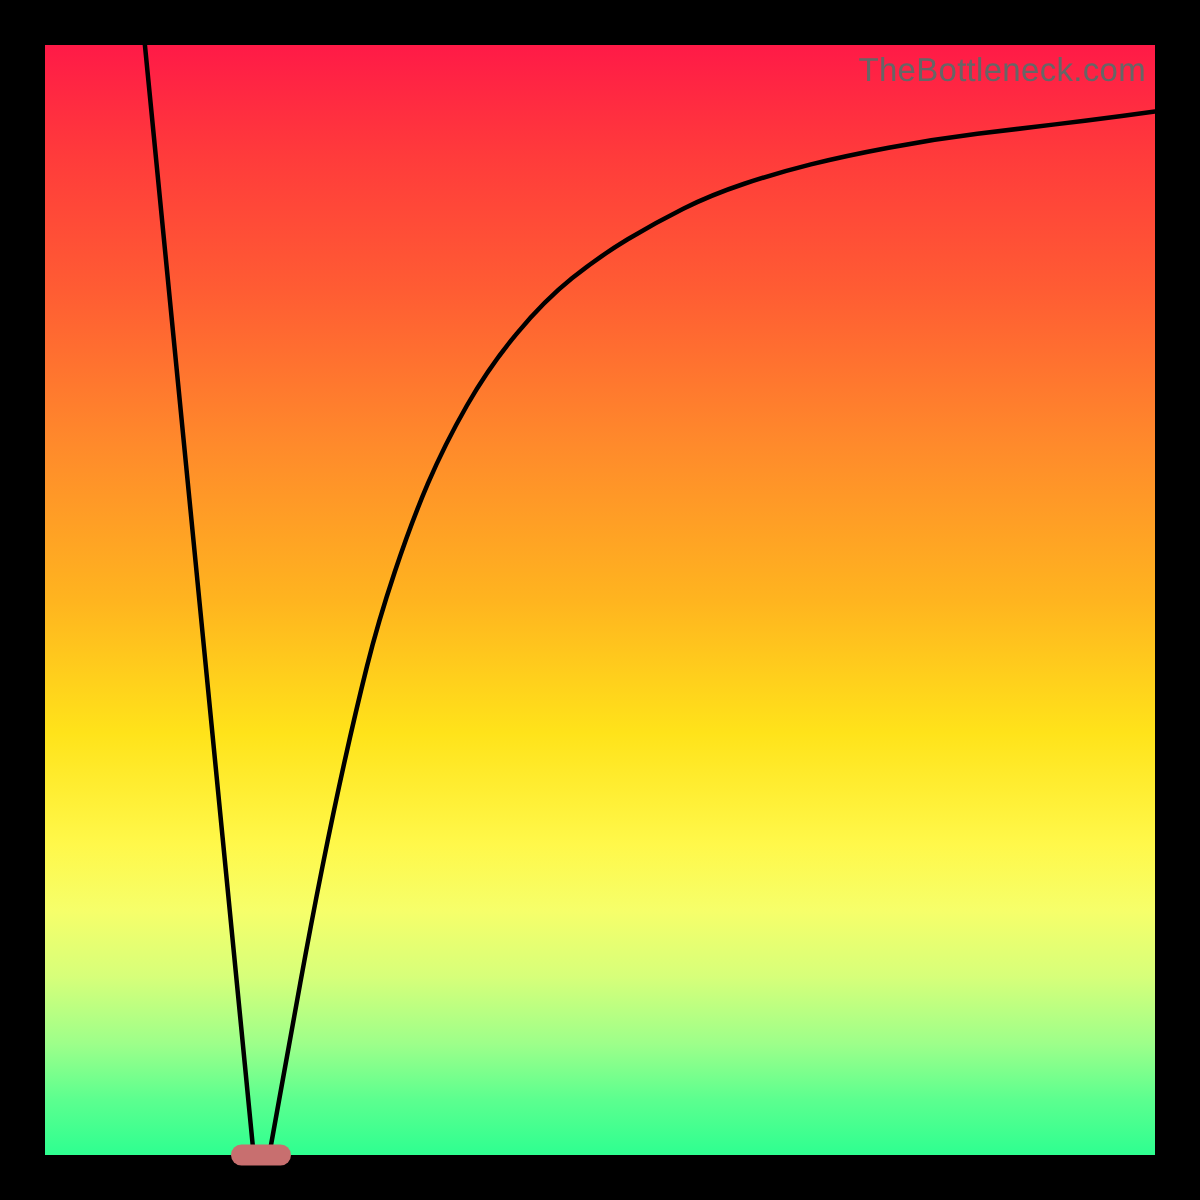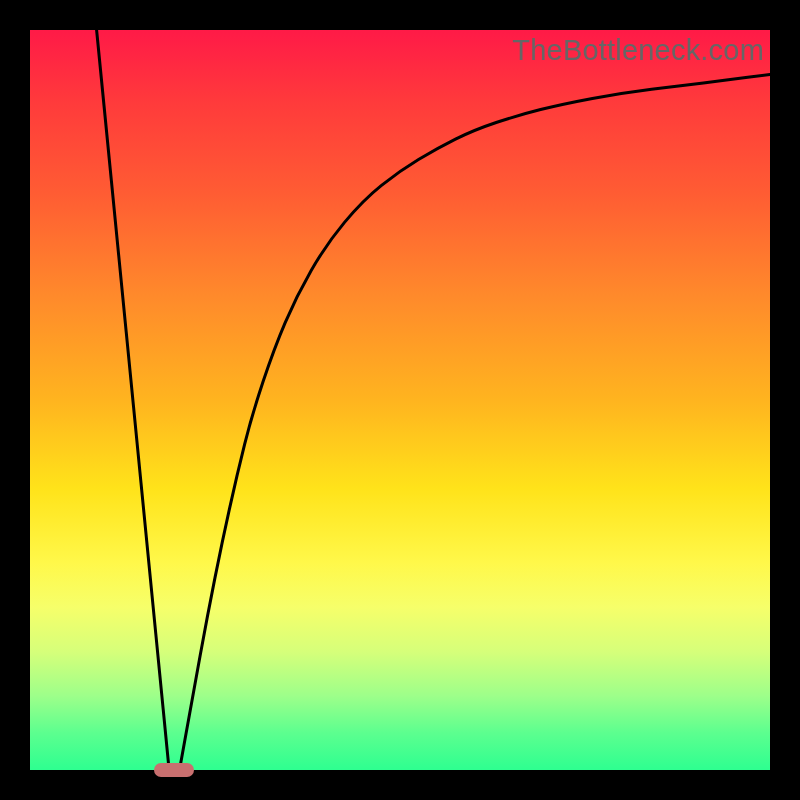--- a/index.html
+++ b/index.html
@@ -37,21 +37,21 @@
       #9dff8a 90%,
       #5cff8f 95%,
       #2eff90 100%
     );
   }
   .watermark-inside {
     position: absolute;
     right: 6px;
     top: 4px;
     color: #666;
-    font-size: 29px;
+    font-size: 22px;
     font-weight: 500;
     letter-spacing: 0.2px;
     user-select: none;
     text-align: right;
   }
   svg.curves {
     position: absolute;
     left: 0;
     top: 0;
     width: 740px;

